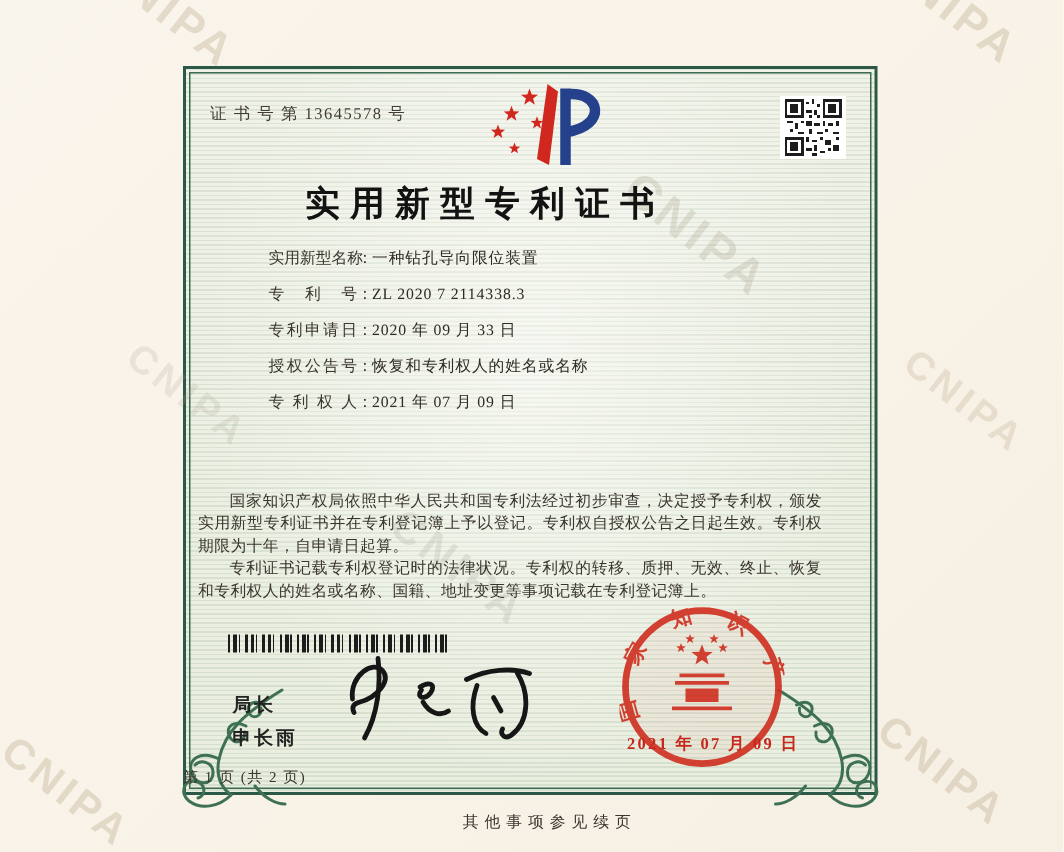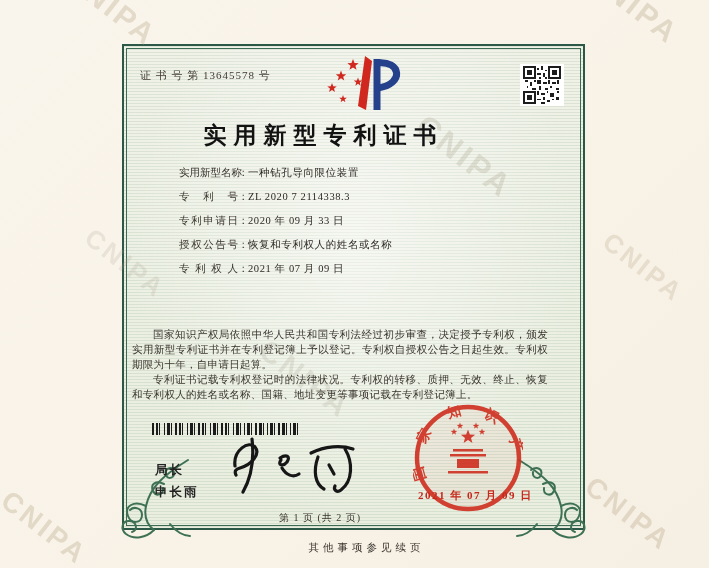--- a/index.html
+++ b/index.html
@@ -46,21 +46,21 @@
   .paras p{margin:0;text-indent:2em;}
   .barcode{position:absolute;left:30px;top:379px;width:148px;height:12px;
     background:repeating-linear-gradient(90deg,#1c1c1c 0 1.5px,transparent 1.5px 3.5px,#1c1c1c 3.5px 6px,
       transparent 6px 7px,#1c1c1c 7px 8px,transparent 8px 11.5px);}
   .issuer{position:absolute;left:33px;top:403px;font-family:"Liberation Sans","DejaVu Sans",sans-serif;
           font-weight:bold;font-size:12.5px;line-height:22px;letter-spacing:2px;color:#222;margin-top:12px;}
   .signature{position:absolute;left:103px;top:390px;}
   .seal{position:absolute;left:291px;top:359px;opacity:.92;}
   .seal-date{position:absolute;left:296px;top:444px;font-size:11px;font-weight:bold;letter-spacing:1.5px;
              color:#c6281c;white-space:nowrap;}
-  .page-indicator{position:absolute;left:0;bottom:5px;width:100%;text-align:center;font-size:10px;
+  .page-indicator{position:absolute;left:0;bottom:5px;width:100%;text-align:left;font-size:10px;
                   letter-spacing:1px;color:#3a352e;}
   .bottom-note{position:absolute;left:12px;top:541px;width:100%;text-align:center;font-size:10.5px;
                letter-spacing:4px;color:#3a352e;z-index:6;}
 </style>
 </head>
 <body>
 
 <svg width="0" height="0" style="position:absolute">
   <defs>
     <polygon id="star" points="0,-10 2.5,-3.4 9.5,-3.1 4,1.2 5.9,8.1 0,4 -5.9,8.1 -4,1.2 -9.5,-3.1 -2.5,-3.4"></polygon>

